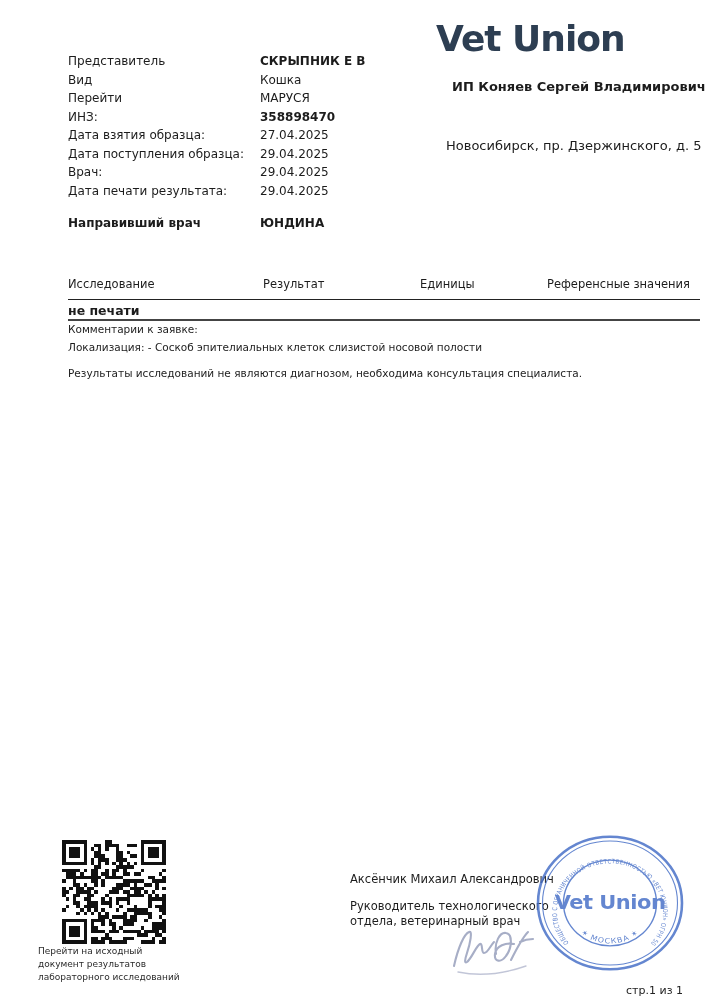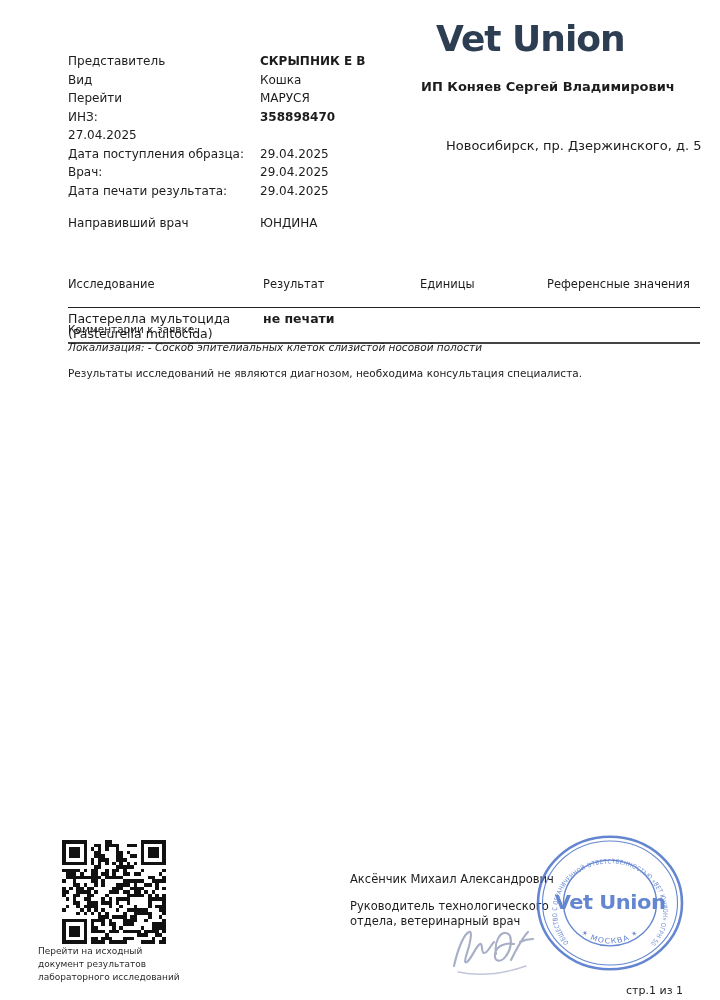--- a/index.html
+++ b/index.html
@@ -11,48 +11,48 @@
     font-family:"DejaVu Sans","Liberation Sans",sans-serif;
     color:#1c1c1c;
     overflow:hidden;
   }
   .b{font-weight:bold;}
 
   
   .info-block{position:absolute;left:68px;top:28px;width:400px;font-size:12px;margin-top:24px;}
   .info-row{display:flex;height:18.5px;line-height:18.5px;}
   .info-row .lbl{width:192px;flex:0 0 192px;}
-  .info-row.gap-before{margin-top:14px;}
+  .info-row.gap-before{margin-top:14px;font-weight:bold;}
 
   
   .brand-logo{
     position:absolute;left:436px;top:18px;
     font-size:36px;font-weight:bold;letter-spacing:-1px;
     color:#2d3e52;
   }
-  .brand-company{position:absolute;left:421px;top:79px;font-size:13px;font-weight:bold;}
+  .brand-company{position:absolute;left:452px;top:79px;font-size:13px;font-weight:bold;}
   .brand-address{position:absolute;left:446px;top:98px;font-size:13px;margin-top:40px;}
 
   
   .results{position:absolute;left:68px;top:277px;width:632px;}
   .thead{
     display:grid;grid-template-columns:195px 157px 127px 153px;
-    font-size:11.5px;padding-bottom:16px;border-bottom:1.5px solid #222;
+    font-size:11.5px;padding-bottom:8px;border-bottom:1.5px solid #222;
   }
   .trow{
     display:grid;grid-template-columns:195px 157px 127px 153px;
     font-size:12.5px;padding-top:3px;padding-bottom:1px;
     border-bottom:2px solid #444;
   }
   .trow .test-en{display:block;}
   .trow .result{font-weight:bold;}
 
   .comments{position:absolute;left:68px;top:323px;width:600px;font-size:10.5px;}
   .comments .line1{margin:0 0 6px 0;}
-  .comments .line2{margin:0 0 14px 0;font-style:italic;}
+  .comments .line2{margin:0 0 14px 0;}
   .comments .line3{margin:0;}
 
   
   .qr-wrap{position:absolute;left:62px;top:840px;width:104px;height:104px;}
   .qr-caption{
     position:absolute;left:38px;top:945px;width:156px;
     font-size:9px;line-height:13px;text-align:left;color:#2a2a2a;
   }
   .signer-name{position:absolute;left:350px;top:872px;font-size:11.5px;}
   .signer-title{position:absolute;left:350px;top:899px;font-size:11.5px;line-height:15px;width:200px;}
@@ -80,20 +80,21 @@
     </div>
     <div class="info-row">
       <span class="lbl">Перейти</span>
       <span>МАРУСЯ</span>
     </div>
     <div class="info-row">
       <span class="lbl">ИНЗ:</span>
       <span class="b">358898470</span>
     </div>
     <div class="info-row">
+      <span class="lbl">Дата взятия образца:</span>
       <span>27.04.2025</span>
     </div>
     <div class="info-row">
       <span class="lbl">Дата поступления образца:</span>
       <span>29.04.2025</span>
     </div>
     <div class="info-row">
       <span class="lbl">Врач:</span>
       <span>29.04.2025</span>
     </div>
@@ -112,24 +113,20 @@
   <div class="brand-address">Новосибирск, пр. Дзержинского, д. 5</div>
 
   <div class="results">
     <div class="thead">
       <span>Исследование</span>
       <span>Результат</span>
       <span>Единицы</span>
       <span>Референсные значения</span>
     </div>
     <div class="trow">
-      <span>
-        <span>Пастерелла мультоцида</span>
-        <span class="test-en">(Pasteurella multocida)</span>
-      </span>
       <span class="result">не печати</span>
       <span></span>
       <span></span>
     </div>
   </div>
 
   <div class="comments">
     <p class="line1">Комментарии к заявке:</p>
     <p class="line2">Локализация: - Соскоб эпителиальных клеток слизистой носовой полости</p>
     <p class="line3">Результаты исследований не являются диагнозом, необходима консультация специалиста.</p>

